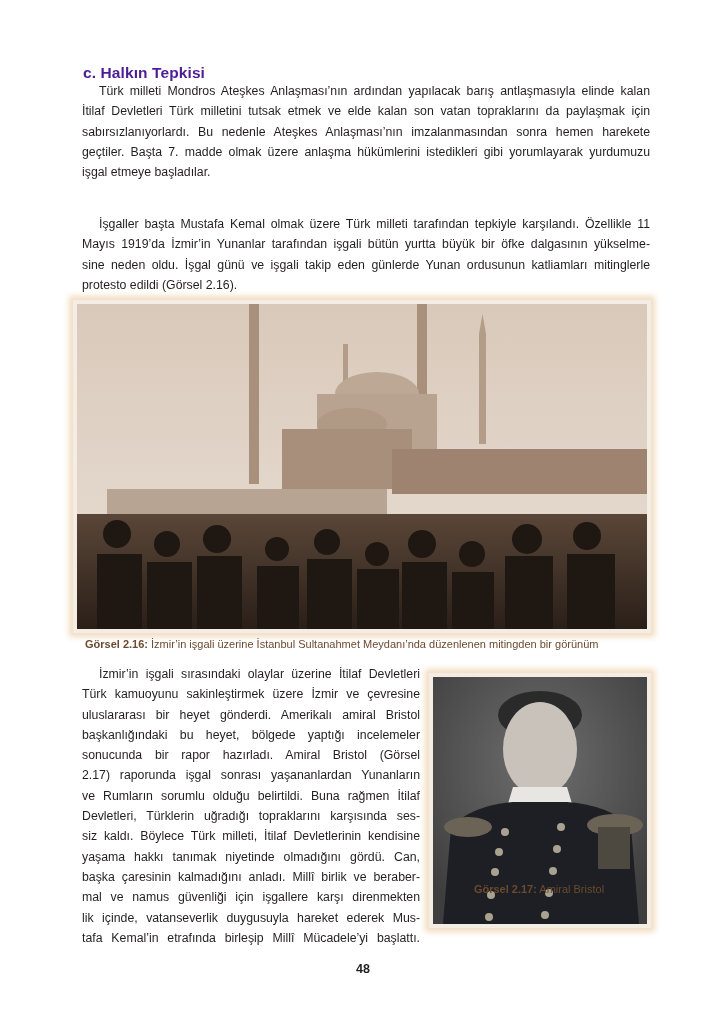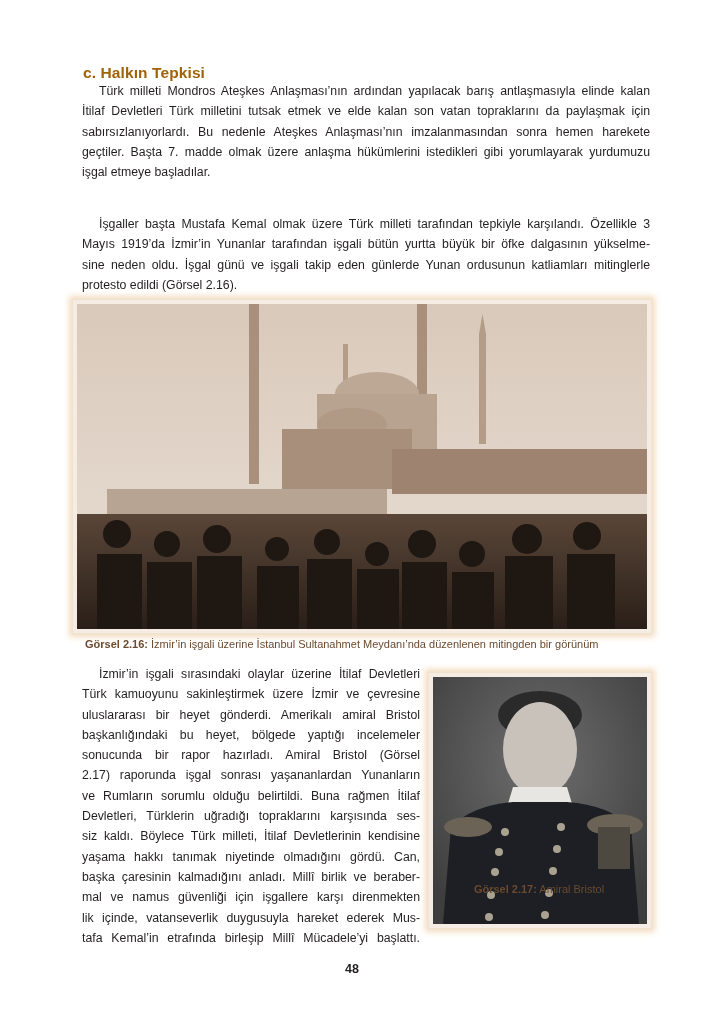--- a/index.html
+++ b/index.html
@@ -4,21 +4,21 @@
   <style>
     html, body { margin: 0; padding: 0; }
     body {
       width: 726px; height: 1024px; background: #ffffff;
       font-family: "Liberation Sans", sans-serif; color: #231f20;
       position: relative; overflow: hidden;
     }
     .page { position: absolute; left: 0; top: 0; width: 726px; height: 1024px; }
     .heading {
       position: absolute; left: 83px; top: 64px;
-      font-size: 15.5px; font-weight: bold; color: #a16207; letter-spacing: 0.1px;
+      font-size: 15.5px; font-weight: bold; color: #4c1d95; letter-spacing: 0.1px;
     }
     .para {
       position: absolute; font-size: 12.3px; line-height: 20.3px; text-align: justify;
       margin: 0;
     }
     .para .line { display: block; white-space: nowrap; }
     .para .line.just { text-align: justify; text-align-last: justify; white-space: normal; }
     .p1 { left: 82px; top: 81px; width: 568px; }
     .p2 { left: 82px; top: 214px; width: 568px; }
     .p3 { left: 82px; top: 664px; width: 338px; }
@@ -42,40 +42,40 @@
       background: #f5ede3; box-shadow: 0 0 6px 3px #f2dcc0; border: 1px solid #f0e2cf;
     }
     .photo2 {
       position: absolute; left: 4px; top: 4px; right: 4px; bottom: 4px; overflow: hidden;
       background: #5a5a5a;
     }
     .caption2 {
       position: absolute; left: 428px; top: 883px; width: 222px; text-align: center; font-size: 11px; color: #6b4a2f;
     }
     .pageno {
-      position: absolute; left: 345px; top: 962px; width: 36px; font-size: 12.5px; font-weight: bold; color: #231f20;
+      position: absolute; left: 345px; top: 962px; width: 36px; text-align: center; font-size: 12.5px; font-weight: bold; color: #231f20;
     }
   </style>
 </head>
 <body>
 
 <div class="page">
 
   <div class="heading">c. Halkın Tepkisi</div>
 
   <div class="para p1">
     <span class="line just indent">Türk milleti Mondros Ateşkes Anlaşması’nın ardından yapılacak barış antlaşmasıyla elinde kalan</span>
     <span class="line just">İtilaf Devletleri Türk milletini tutsak etmek ve elde kalan son vatan topraklarını da paylaşmak için</span>
     <span class="line just">sabırsızlanıyorlardı. Bu nedenle Ateşkes Anlaşması’nın imzalanmasından sonra hemen harekete</span>
     <span class="line just">geçtiler. Başta 7. madde olmak üzere anlaşma hükümlerini istedikleri gibi yorumlayarak yurdumuzu</span>
     <span class="line">işgal etmeye başladılar.</span>
   </div>
 
   <div class="para p2">
-    <span class="line just indent">İşgaller başta Mustafa Kemal olmak üzere Türk milleti tarafından tepkiyle karşılandı. Özellikle 3</span>
+    <span class="line just indent">İşgaller başta Mustafa Kemal olmak üzere Türk milleti tarafından tepkiyle karşılandı. Özellikle 11</span>
     <span class="line just">Mayıs 1919’da İzmir’in Yunanlar tarafından işgali bütün yurtta büyük bir öfke dalgasının yükselme-</span>
     <span class="line just">sine neden oldu. İşgal günü ve işgali takip eden günlerde Yunan ordusunun katliamları mitinglerle</span>
     <span class="line">protesto edildi (Görsel 2.16).</span>
   </div>
 
   <div class="fig1">
     <div class="photo1">
       <svg width="570" height="325" viewBox="0 0 570 325">
         <defs>
           <linearGradient id="sky" x1="0" y1="0" x2="0" y2="1">

